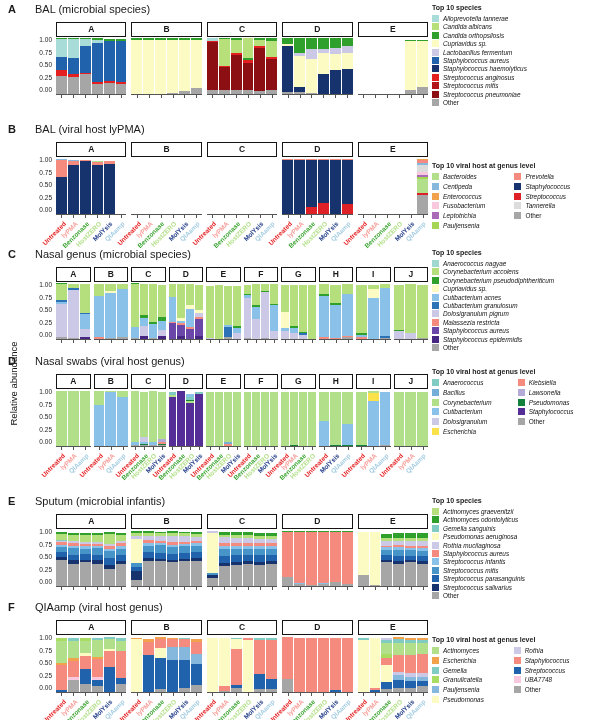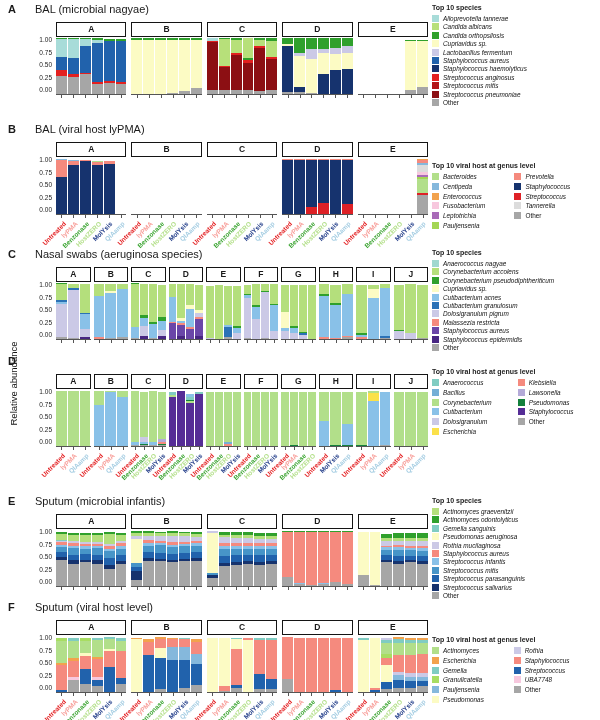--- a/index.html
+++ b/index.html
@@ -43,21 +43,21 @@
 </style>
 </head>
 <body>
 
 <div id="fig">
   <div class="ylabel">Relative abundance</div>
 
   <section class="sec s0 lt0">
     <div class="hdr">
       <span class="letter">A</span>
-      <span class="ptitle">BAL (microbial nagyae)</span>
+      <span class="ptitle">BAL (microbial species)</span>
     </div>
     <div class="plotrow">
       <div class="yaxis">
           <span>1.00</span>
           <span>0.75</span>
           <span>0.50</span>
           <span>0.25</span>
           <span>0.00</span>
         </div>
       <div class="plotcol">
@@ -593,21 +593,21 @@
             <span class="swatch" style="background: rgb(166, 166, 166);"></span>
             <span class="llabel">Other</span>
           </div>
         </div>
       </div>
   </section>
 
   <section class="sec s2 lt2 gap-sm">
     <div class="hdr">
       <span class="letter">C</span>
-      <span class="ptitle">Nasal swabs (aeruginosa species)</span>
+      <span class="ptitle">Nasal genus (microbial species)</span>
     </div>
     <div class="plotrow">
       <div class="yaxis">
           <span>1.00</span>
           <span>0.75</span>
           <span>0.50</span>
           <span>0.25</span>
           <span>0.00</span>
         </div>
       <div class="plotcol">
@@ -973,20 +973,21 @@
             <span class="swatch" style="background: rgb(166, 166, 166);"></span>
             <span class="llabel">Other</span>
           </div>
         </div>
       </div>
   </section>
 
   <section class="sec s3 lt3 gap-sm">
     <div class="hdr">
       <span class="letter">D</span>
+      <span class="ptitle">Nasal swabs (viral host genus)</span>
     </div>
     <div class="plotrow">
       <div class="yaxis">
           <span>1.00</span>
           <span>0.75</span>
           <span>0.50</span>
           <span>0.25</span>
           <span>0.00</span>
         </div>
       <div class="plotcol">
@@ -1754,21 +1755,21 @@
             <span class="swatch" style="background: rgb(166, 166, 166);"></span>
             <span class="llabel">Other</span>
           </div>
         </div>
       </div>
   </section>
 
   <section class="sec s5 lt5">
     <div class="hdr">
       <span class="letter">F</span>
-      <span class="ptitle">Sputum (viral host level)</span>
+      <span class="ptitle">QIAamp (viral host genus)</span>
     </div>
     <div class="plotrow">
       <div class="yaxis">
           <span>1.00</span>
           <span>0.75</span>
           <span>0.50</span>
           <span>0.25</span>
           <span>0.00</span>
         </div>
       <div class="plotcol">

